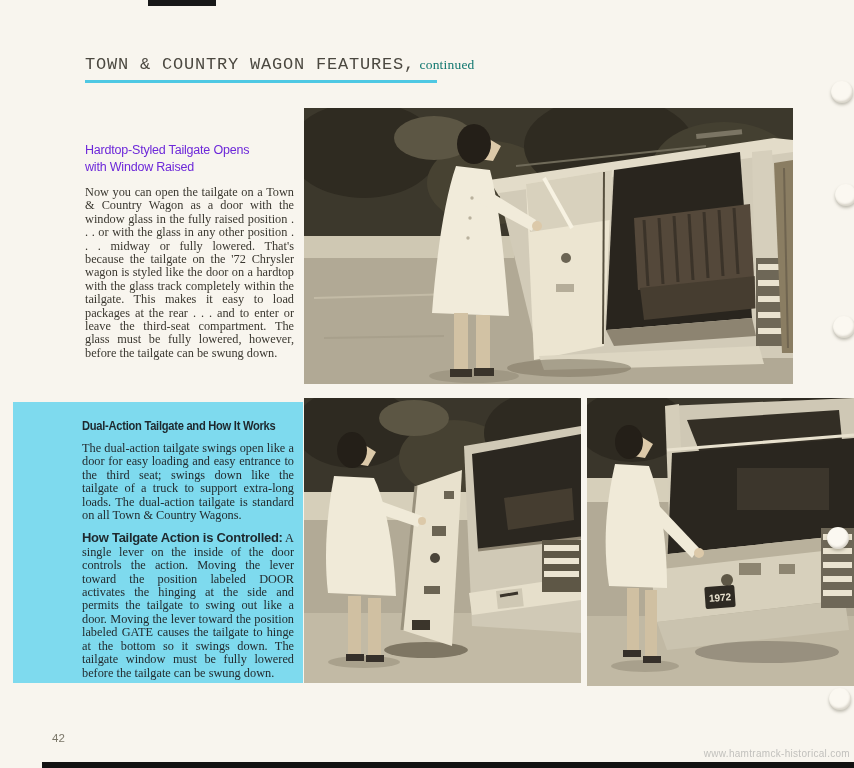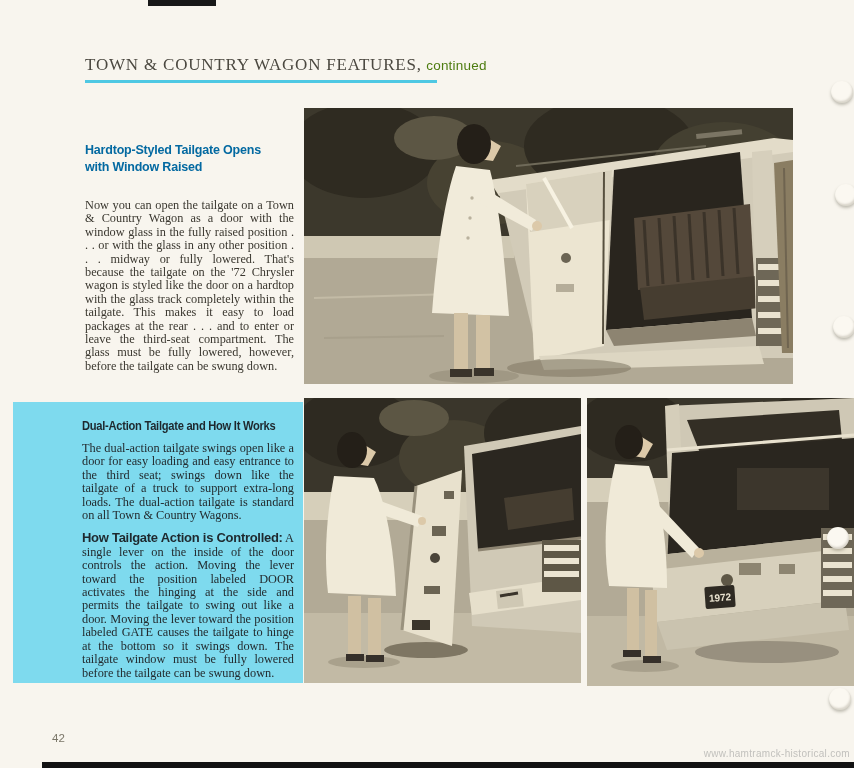--- a/index.html
+++ b/index.html
@@ -9,41 +9,41 @@
     background:var(--page-bg,#f8f5ee);
     overflow:hidden;
     font-family:"Liberation Sans",sans-serif;
   }
   
   .bar-top{position:absolute;left:148px;top:0;width:68px;height:6px;background:#181818;}
   .bar-bottom{position:absolute;left:42px;top:762px;width:812px;height:6px;background:#121212;}
   
   .header{position:absolute;left:85px;top:55px;width:600px;white-space:nowrap;}
   .header .title{
-    font-family:Liberation Serif, serif;
+    font-family:Liberation Mono, monospace;
     font-size:17px;letter-spacing:.8px;
     color:var(--header-text,#4b4840);
   }
   .header .continued{
-    font-family:Liberation Sans, sans-serif;
-    font-size:13.5px;color:#4d7c0f;letter-spacing:.2px;
+    font-family:Liberation Serif, serif;
+    font-size:13.5px;color:#0f766e;letter-spacing:.2px;
   }
   .rule{position:absolute;left:85px;top:80px;width:352px;height:3px;background:var(--accent-rule,#4fc8e3);}
   
   .sec1{position:absolute;left:85px;top:142px;width:209px;color:var(--body-text,#37342c);}
   .sec1 h2{
-    margin:0;font-size:12.5px;line-height:17px;font-weight:bold;
-    color:#0369a1;white-space:nowrap;letter-spacing:-.2px;
+    margin:0;font-size:12.5px;line-height:17px;font-weight:normal;
+    color:#6d28d9;white-space:nowrap;letter-spacing:-.2px;
   }
   .bodytext{
     font-family:"Liberation Serif",serif;
     font-size:12.3px;line-height:13.4px;text-align:justify;
     margin:0;color:#3a372f;
   }
-  .sec1 .bodytext{margin-top:23px;}
+  .sec1 .bodytext{margin-top:10px;}
   
   .feature-box{
     position:absolute;left:13px;top:402px;width:290px;height:281px;
     background:var(--highlight-box,#7edaee);
     box-sizing:border-box;padding:17px 9px 3px 69px;
     color:#262e33;
   }
   .feature-box h2{
     margin:0;font-size:12.4px;font-weight:bold;color:#1e282e;
     white-space:nowrap;letter-spacing:-.3px;

